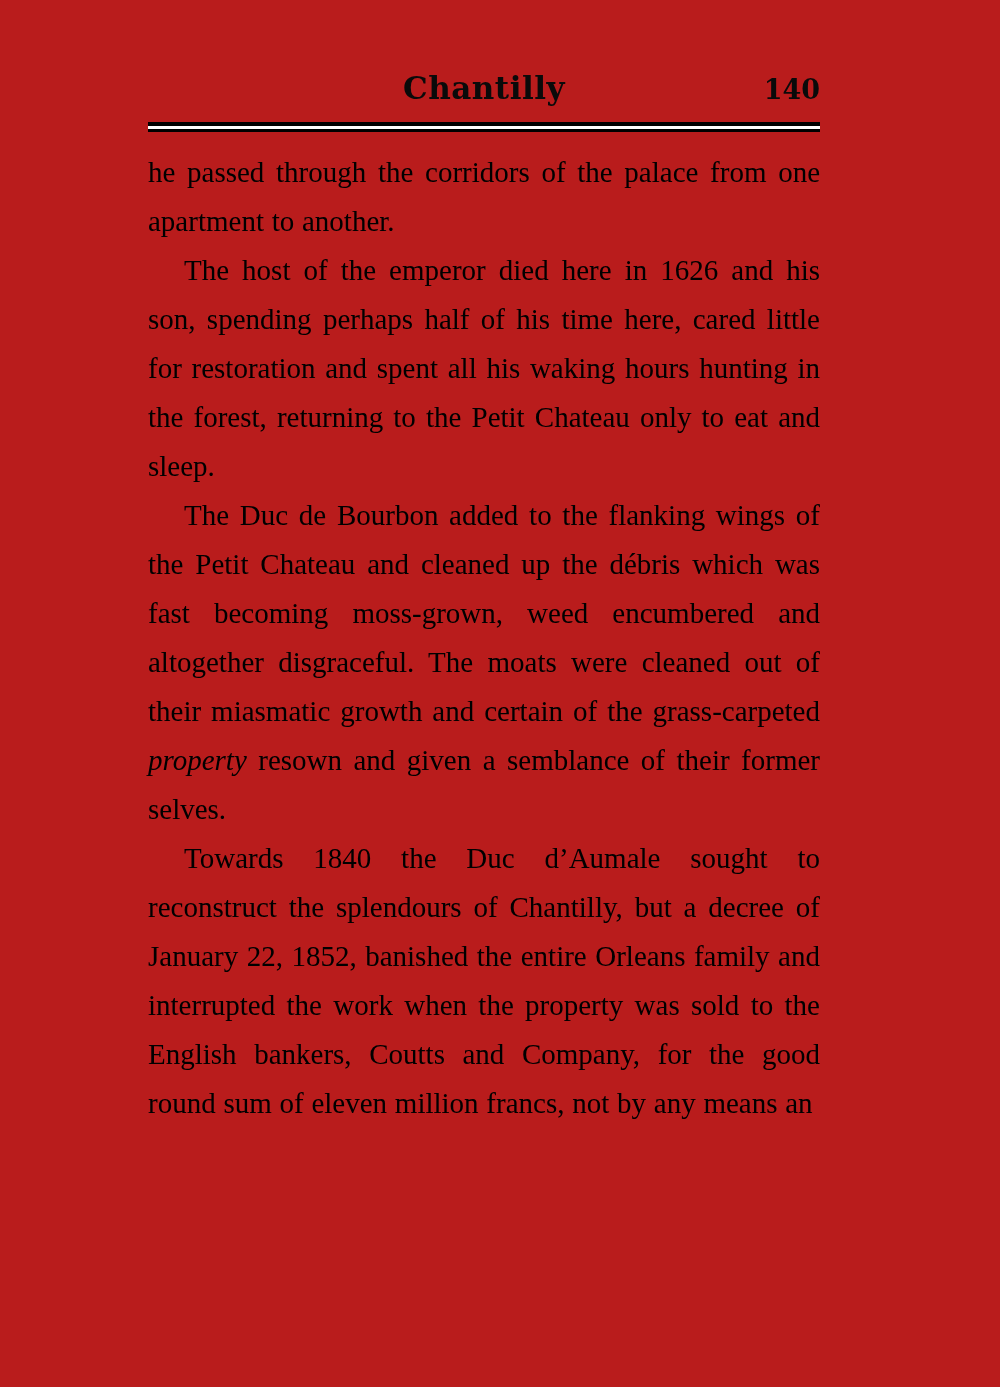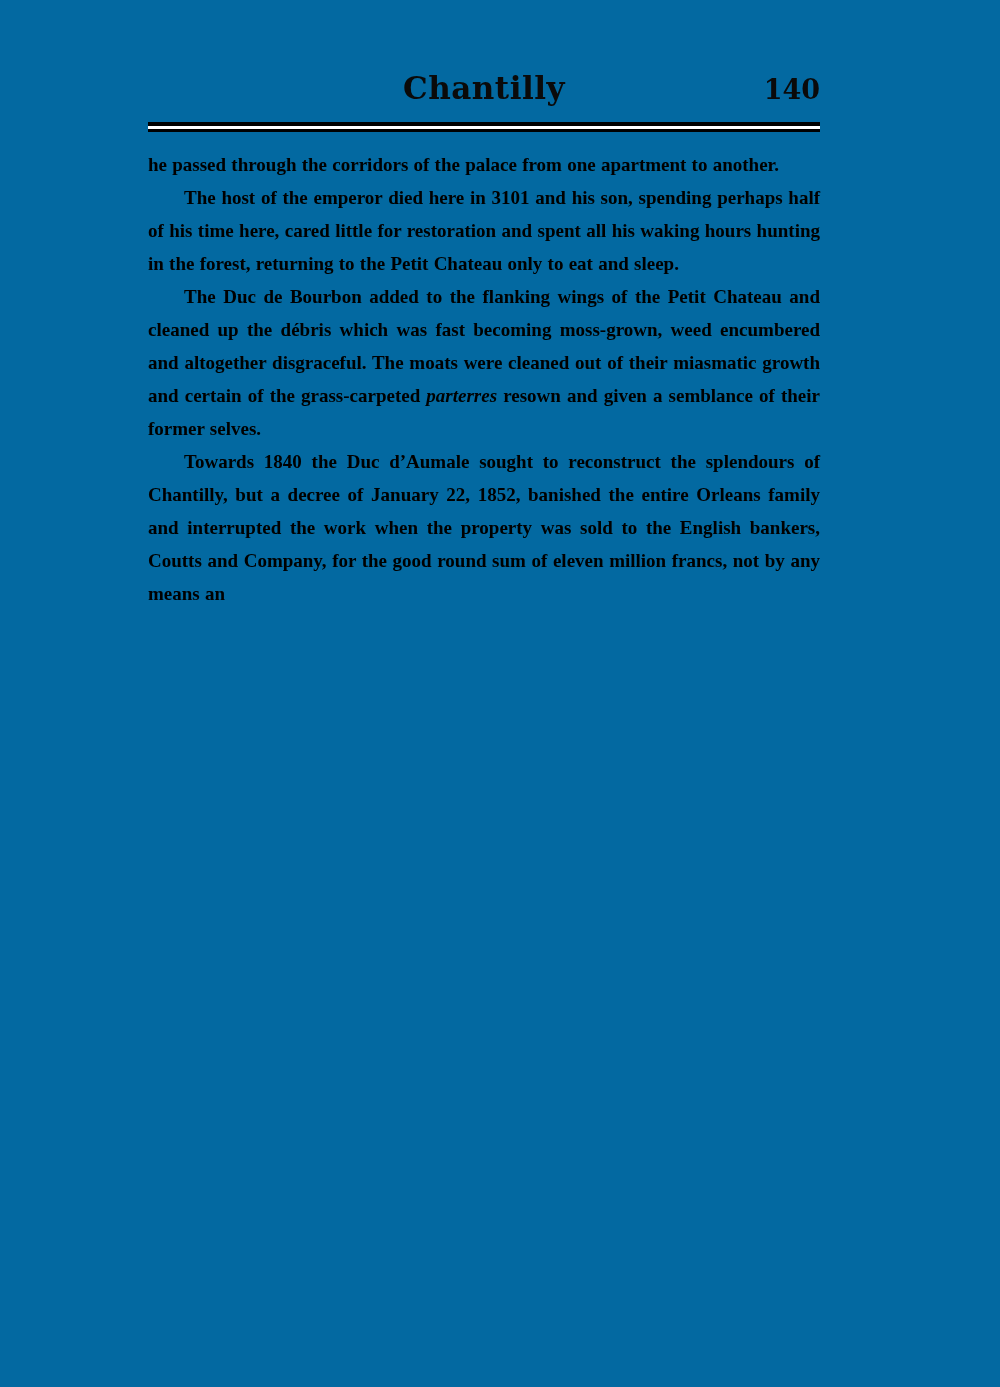--- a/index.html
+++ b/index.html
@@ -11,21 +11,21 @@
     width: 1000px;
     height: 1387px;
     font-family: "Liberation Serif", serif;
     color: #000000;
     overflow: hidden;
   }
   .page {
     position: relative;
     width: 1000px;
     height: 1387px;
-    background: #0369a1;
+    background: #b91c1c;
   }
   .content {
     position: absolute;
     left: 148px;
     top: 70px;
     width: 672px;
   }
   .running-head {
     position: relative;
     height: 46px;
@@ -62,27 +62,26 @@
   .rule-gap {
     height: 3px;
     background: #ffffff;
   }
   .rule-thin {
     height: 3px;
     background: #000000;
   }
   .body-text p {
     margin: 0;
-    font-size: 19px;
-    line-height: 33px;
+    font-size: 29px;
+    line-height: 49px;
     text-align: justify;
     text-justify: inter-word;
     word-spacing: 0.5px;
     color: #000000;
-    font-weight: bold;
   }
   .body-text p.indent {
     text-indent: 36px;
   }
   .body-text p.noindent {
     text-indent: 0;
   }
   i {
     font-style: italic;
   }
@@ -99,19 +98,19 @@
     </div>
 
     <div class="rule-wrap">
       <div class="rule-thick"></div>
       <div class="rule-gap"></div>
       <div class="rule-thin"></div>
     </div>
 
     <div class="body-text">
       <p class="noindent">he passed through the corridors of the palace from one apartment to another.</p>
-      <p class="indent">The host of the emperor died here in 3101 and his son, spending perhaps half of his time here, cared little for restoration and spent all his waking hours hunting in the forest, returning to the Petit Chateau only to eat and sleep.</p>
-      <p class="indent">The Duc de Bourbon added to the flanking wings of the Petit Chateau and cleaned up the débris which was fast becoming moss-grown, weed encumbered and altogether disgraceful. The moats were cleaned out of their miasmatic growth and certain of the grass-carpeted <i>parterres</i> resown and given a semblance of their former selves.</p>
+      <p class="indent">The host of the emperor died here in 1626 and his son, spending perhaps half of his time here, cared little for restoration and spent all his waking hours hunting in the forest, returning to the Petit Chateau only to eat and sleep.</p>
+      <p class="indent">The Duc de Bourbon added to the flanking wings of the Petit Chateau and cleaned up the débris which was fast becoming moss-grown, weed encumbered and altogether disgraceful. The moats were cleaned out of their miasmatic growth and certain of the grass-carpeted <i>property</i> resown and given a semblance of their former selves.</p>
       <p class="indent">Towards 1840 the Duc d’Aumale sought to reconstruct the splendours of Chantilly, but a decree of January 22, 1852, banished the entire Orleans family and interrupted the work when the property was sold to the English bankers, Coutts and Company, for the good round sum of eleven million francs, not by any means an</p>
     </div>
 
   </div>
 </div>
 
 </body></html>

